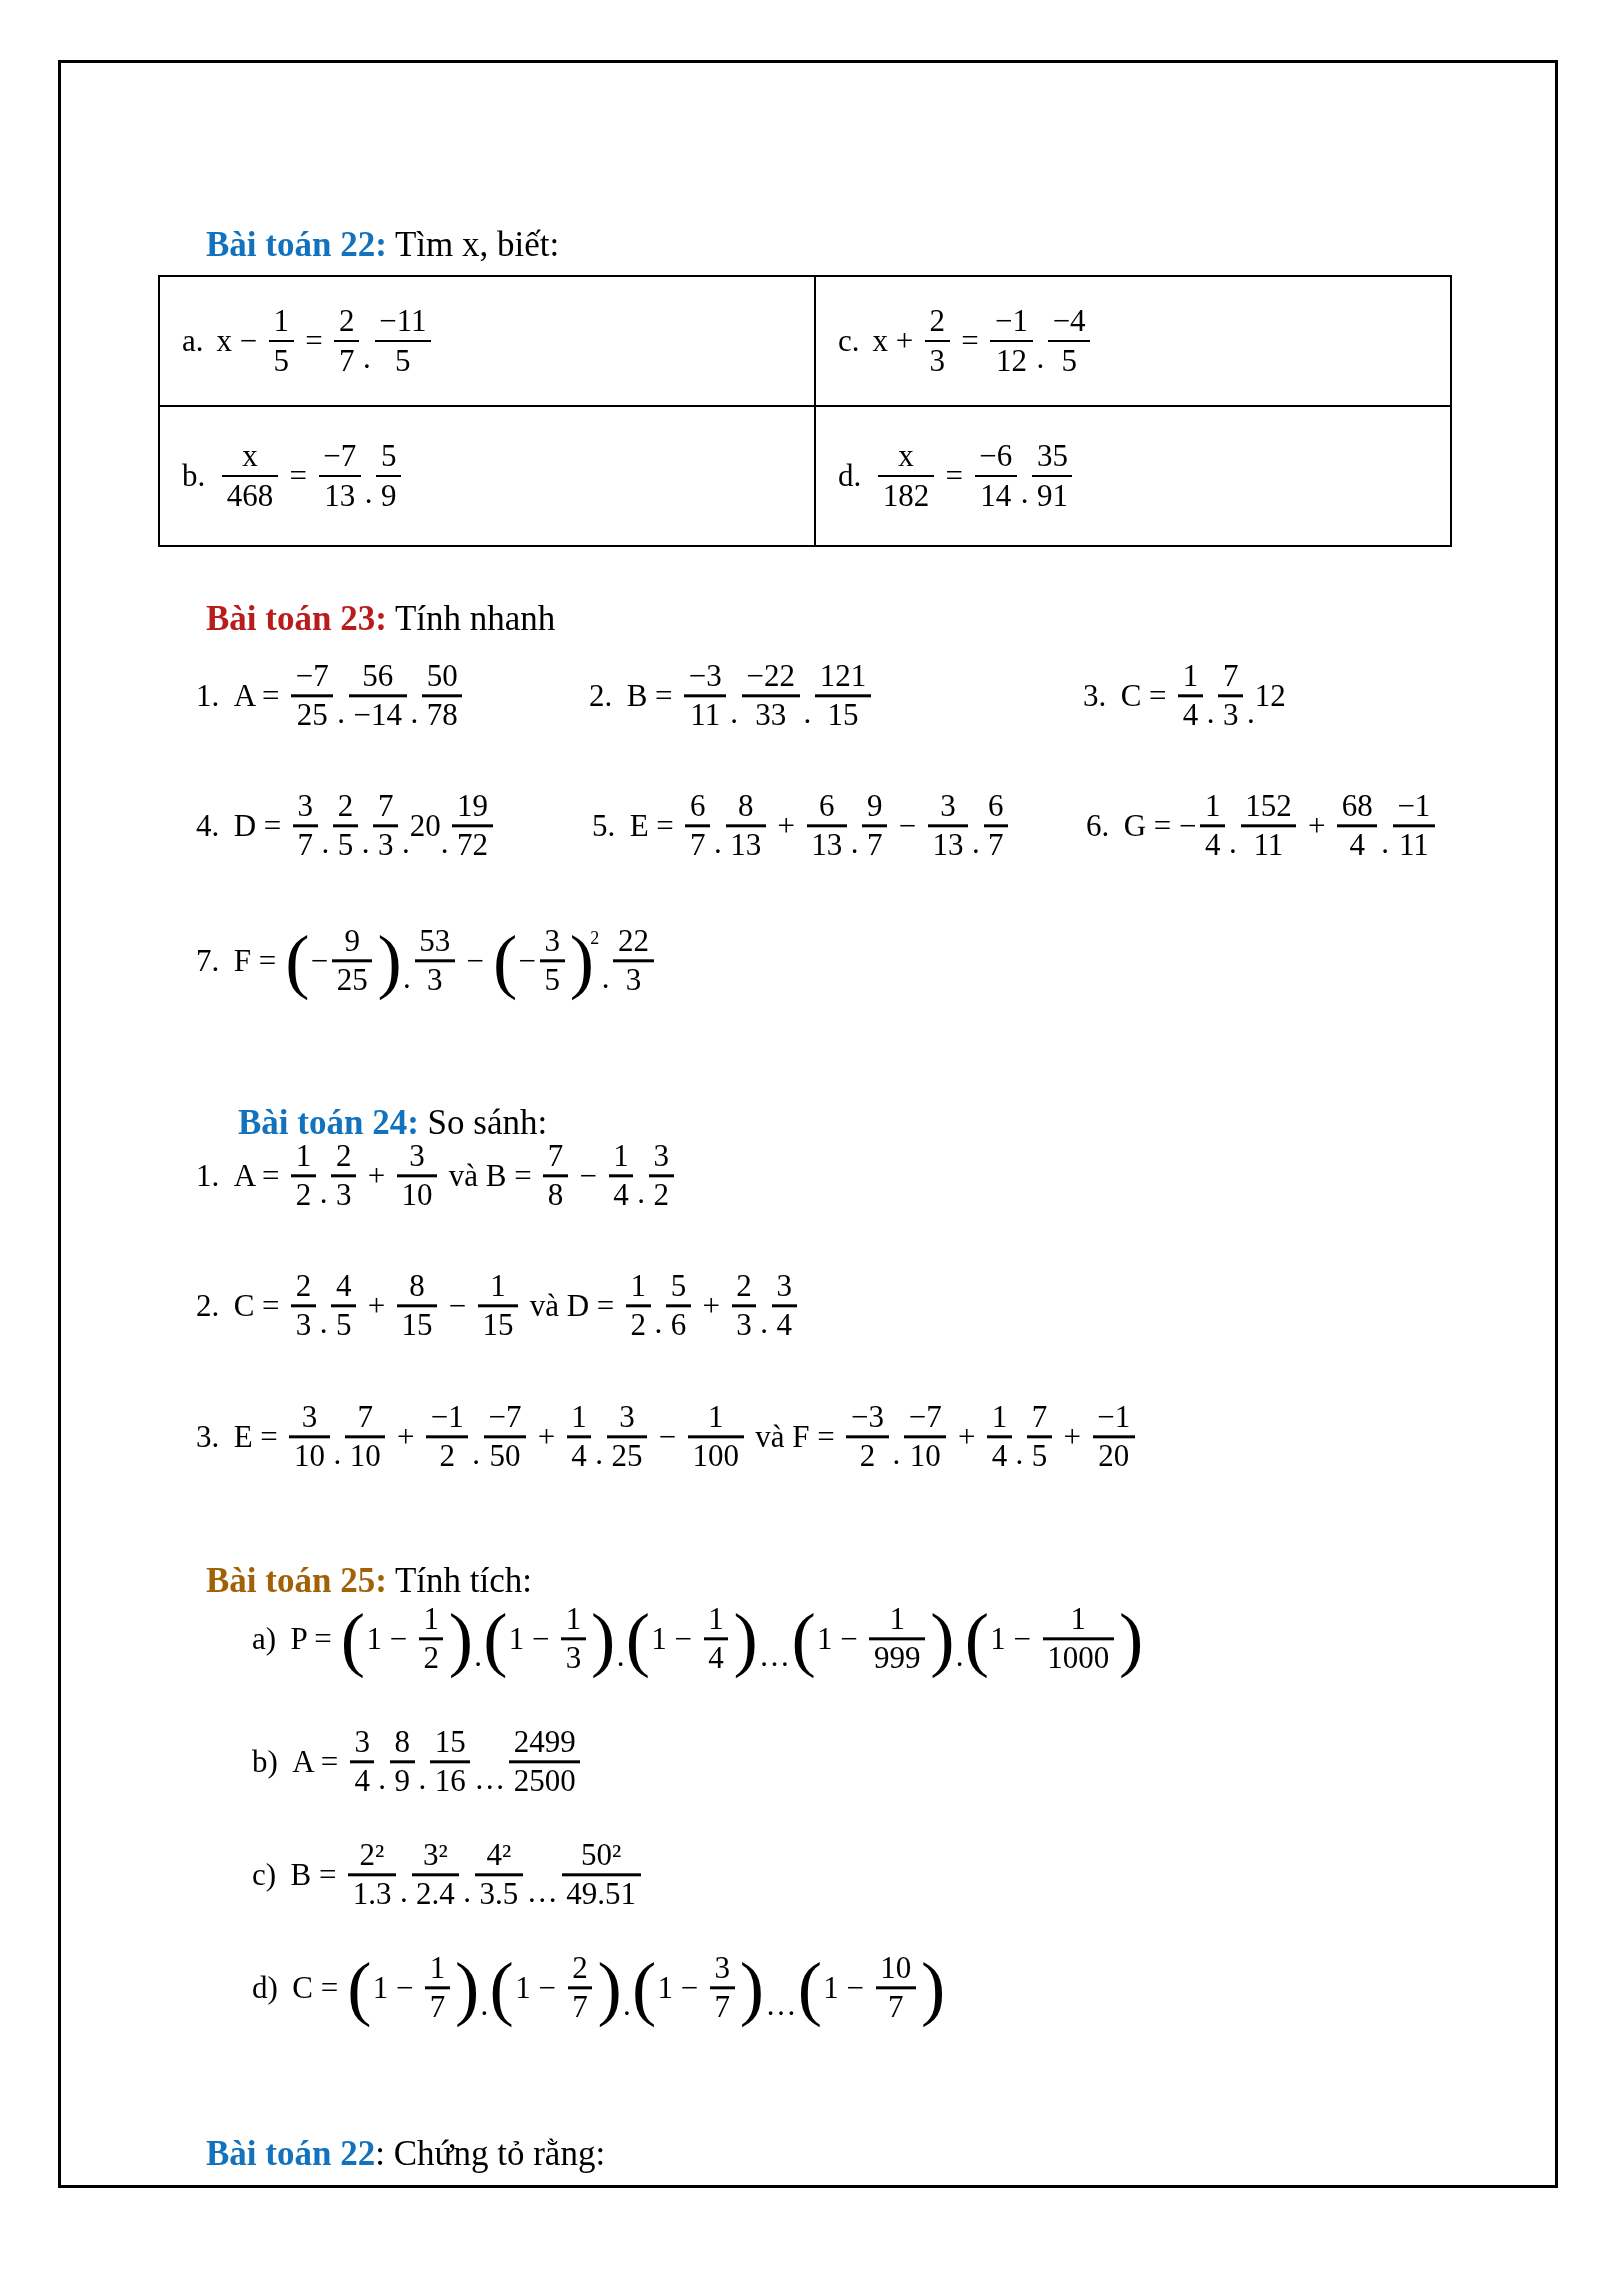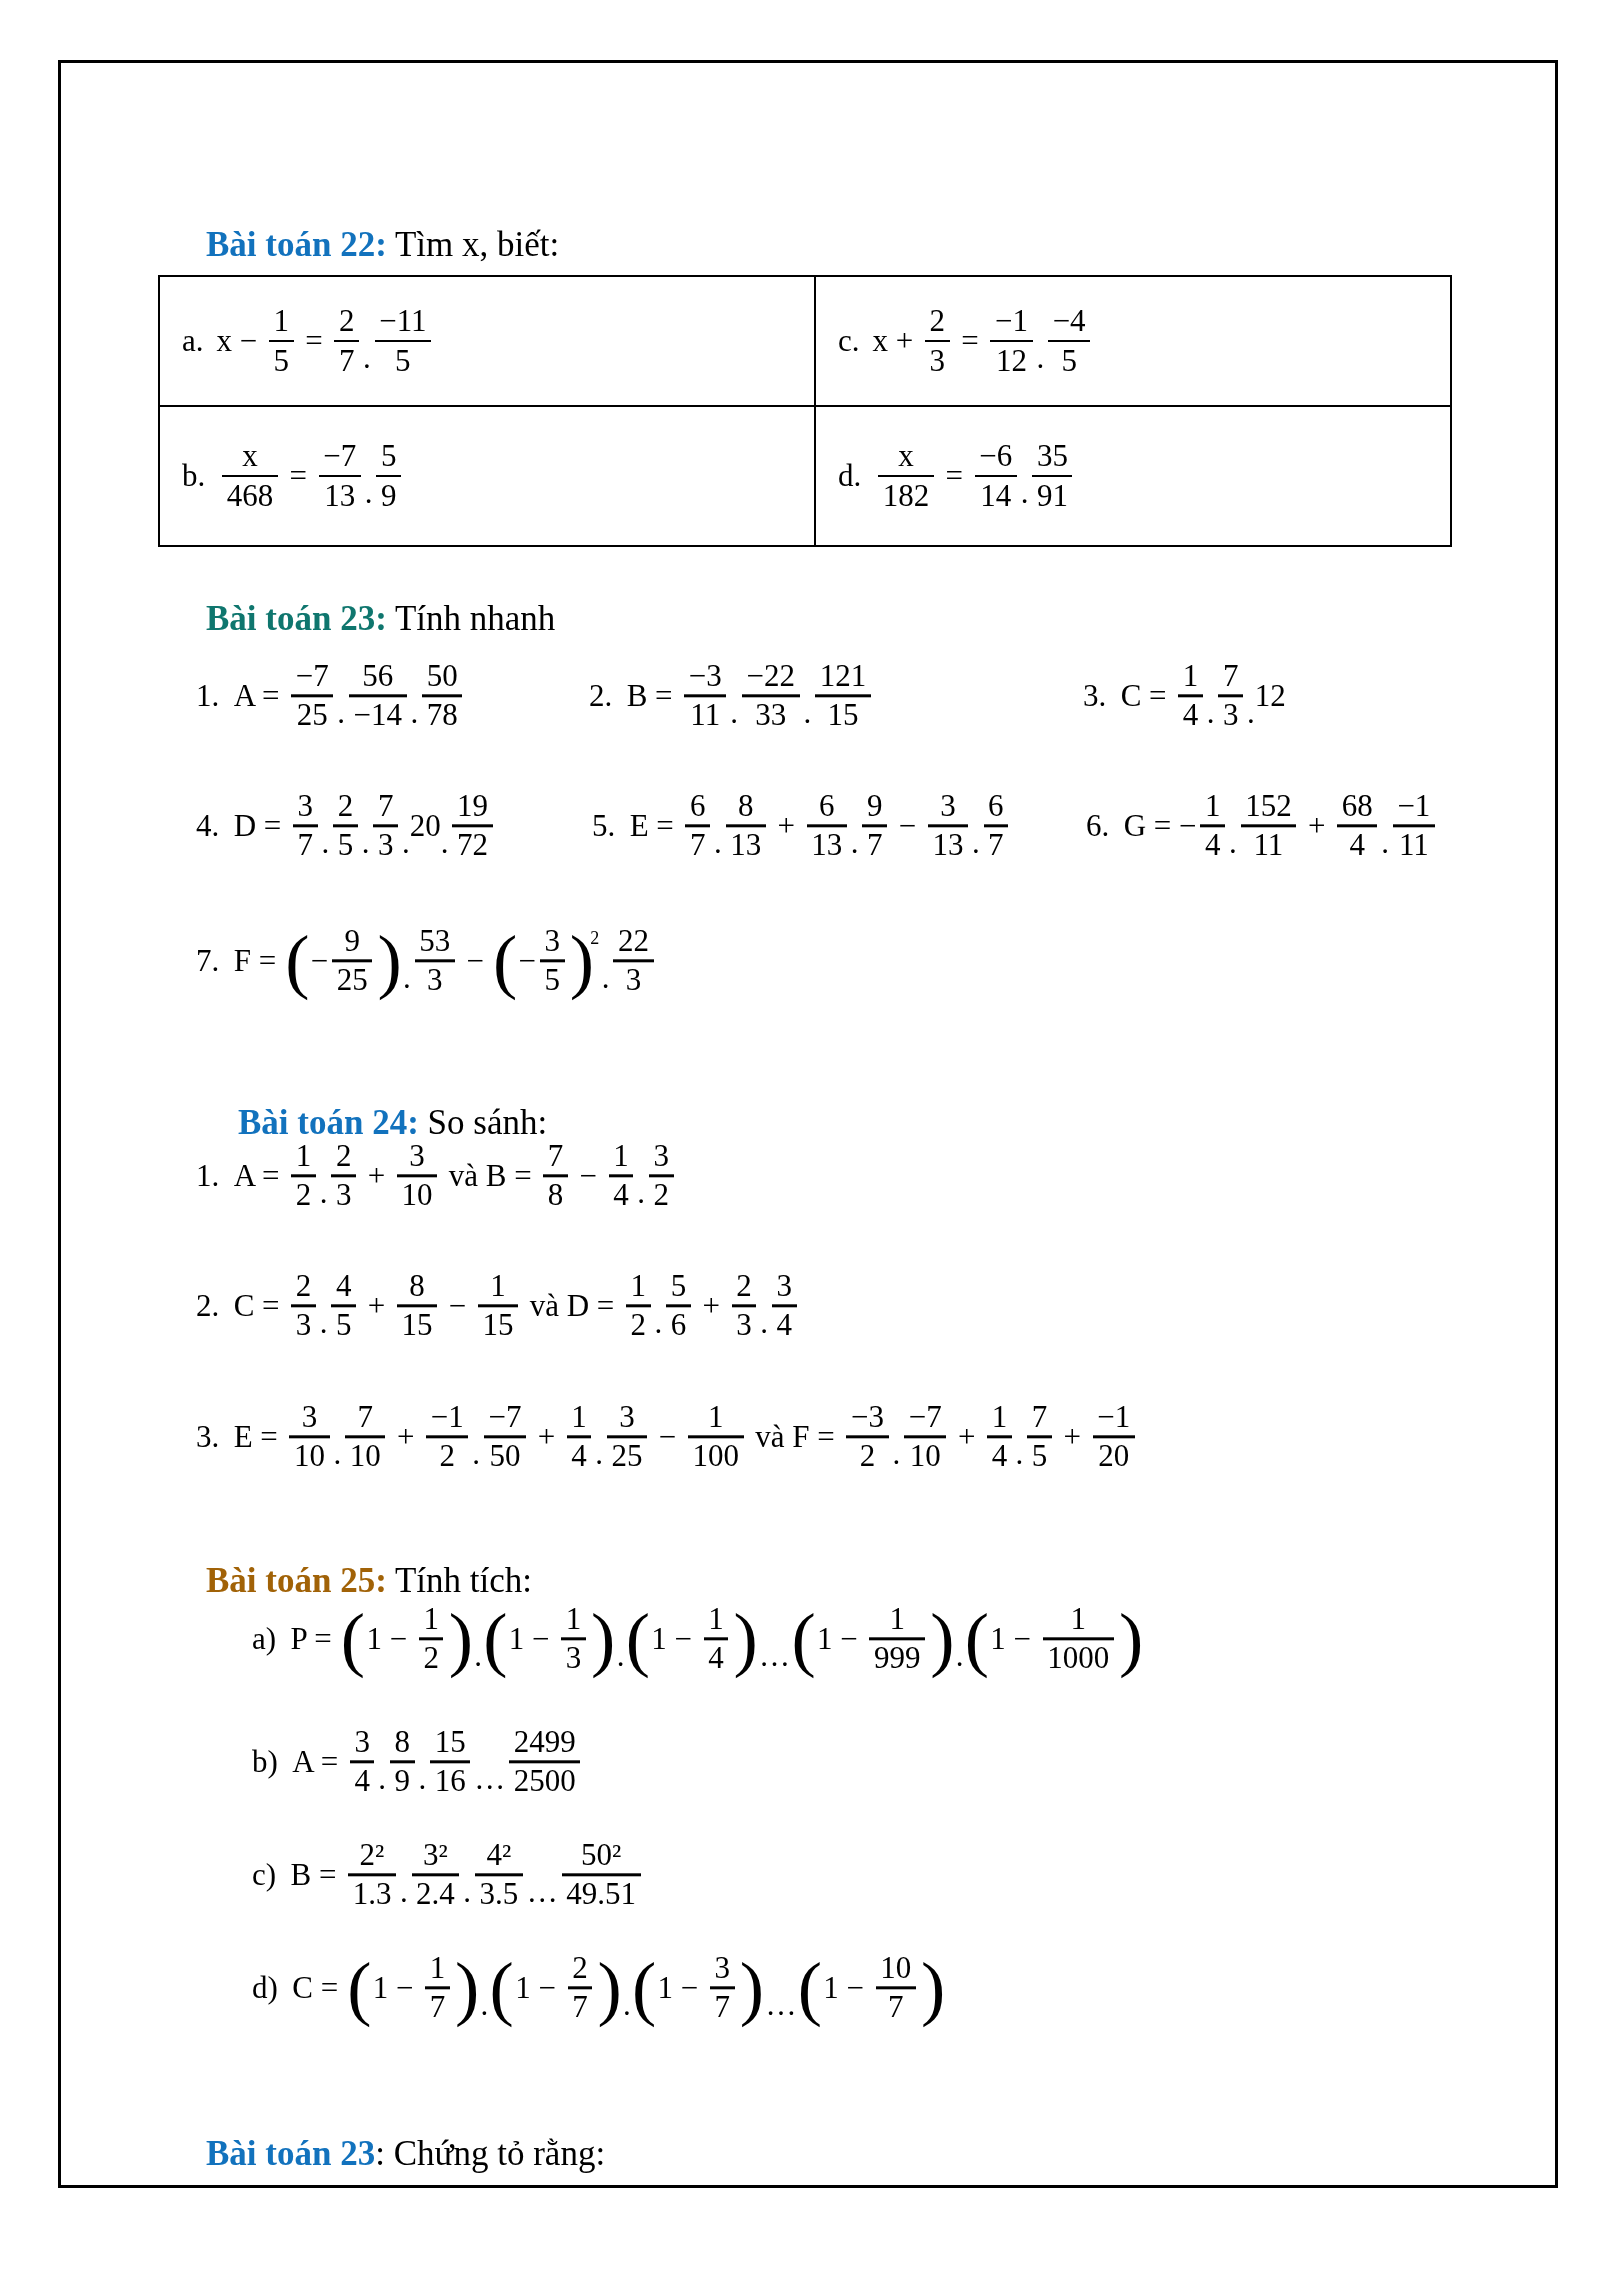--- a/index.html
+++ b/index.html
@@ -129,21 +129,21 @@
           <span class="fr">
             <span class="fn">35</span>
             <span class="fb"></span>
             <span class="fd">91</span>
           </span>
         </span>
     </div>
   </div>
 
   <div class="heading" style="top:556px">
-    <span class="hl" style="color: #0f766e;">Bài toán 23:</span><span class="ht"> Tính nhanh</span>
+    <span class="hl" style="color: #b91c1c;">Bài toán 23:</span><span class="ht"> Tính nhanh</span>
   </div>
 
   <div class="item" style="left:196px;top:696px">
     <span class="no">1.</span>
     <span class="formula">
         <span class="tx">A = </span>
         <span class="fr">
           <span class="fn">−7</span>
           <span class="fb"></span>
           <span class="fd">25</span>
@@ -666,16 +666,16 @@
         <span class="fr">
           <span class="fn">10</span>
           <span class="fb"></span>
           <span class="fd">7</span>
         </span>
         <span class="tp">)</span>
       </span>
   </div>
 
   <div class="heading" style="top:2091px">
-    <span class="hl" style="color: rgb(18, 114, 189);">Bài toán 23</span><span class="ht">: Chứng tỏ rằng:</span>
+    <span class="hl" style="color: rgb(18, 114, 189);">Bài toán 22</span><span class="ht">: Chứng tỏ rằng:</span>
   </div>
 </div>
 
 
 </body></html>

